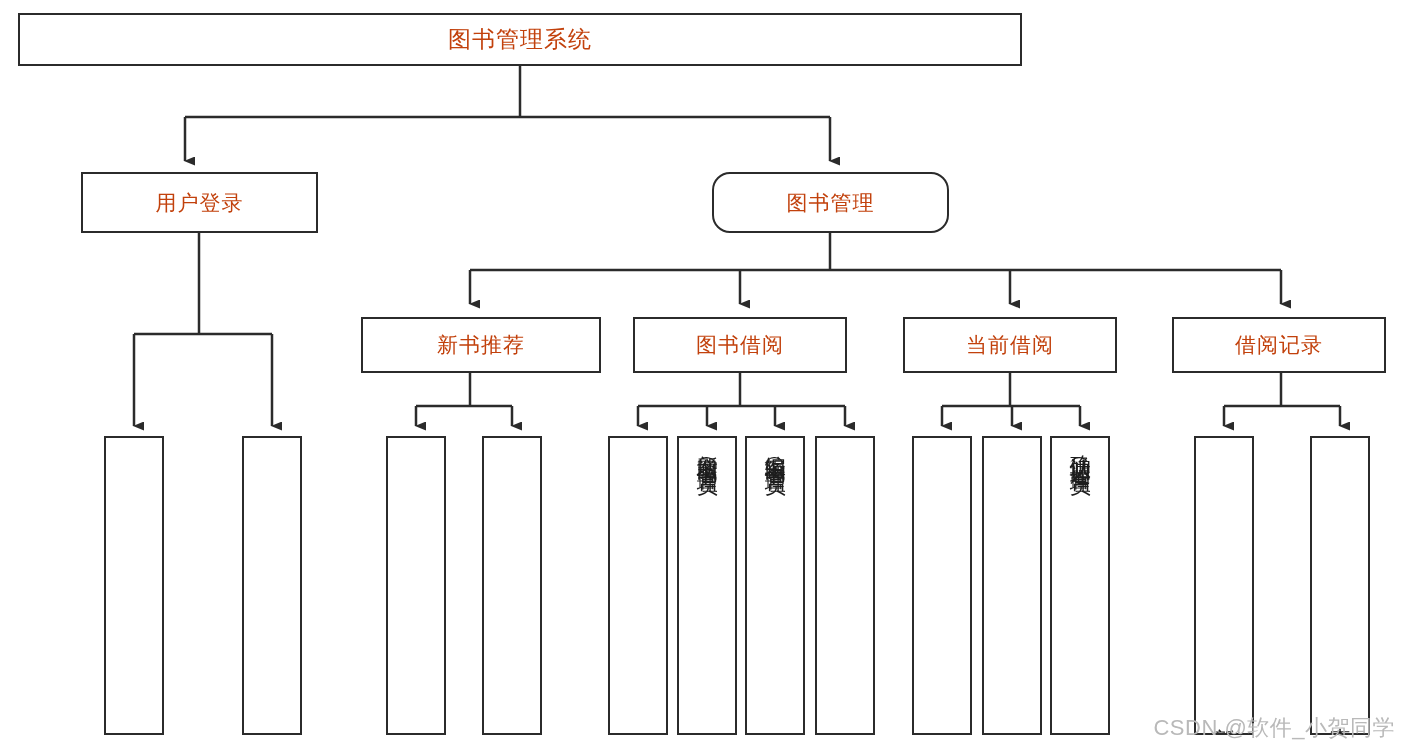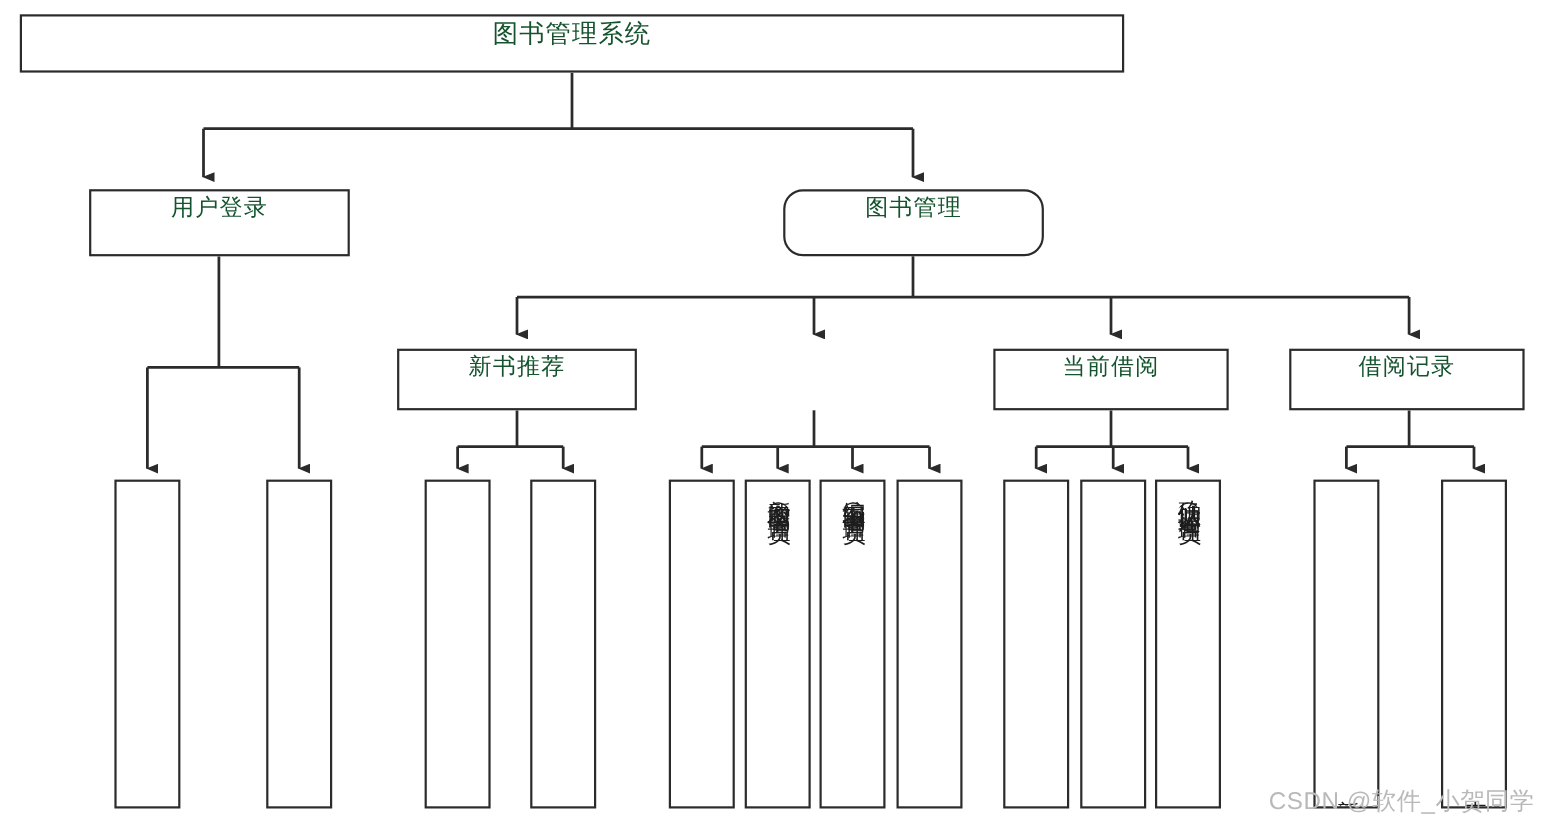--- a/index.html
+++ b/index.html
@@ -12,23 +12,24 @@
   }
   #canvas{position:absolute;left:0;top:0;width:1405px;height:747px;}
   svg.lines{position:absolute;left:0;top:0;width:1405px;height:747px;pointer-events:none;}
 
   .node{
     position:absolute;
     box-sizing:border-box;
     background:#ffffff;
     border:2.5px solid #2b2b2b;
     display:flex;
+    align-items:center;
     justify-content:center;
     text-align:center;
-    color:#14532d;
+    color:#c2410c;
   }
   .node.root{font-size:23px;letter-spacing:1px;}
   .node.lvl2{font-size:21px;letter-spacing:1px;}
 
   .leaf{
     position:absolute;
     box-sizing:border-box;
     background:#ffffff;
     border:2.5px solid #2b2b2b;
     display:flex;
@@ -119,22 +120,25 @@
     <span>图书管理系统</span>
   </div>
 
   <div class="node lvl2" style="left:81px;top:172px;width:237px;height:61px;">
     <span>用户登录</span>
   </div>
   <div class="node lvl2" style="left:712px;top:172px;width:237px;height:61px;border-radius:18px;">
     <span>图书管理</span>
   </div>
 
-  <div class="node lvl2" style="left:361px;top:317px;width:218px;height:56px;">
+  <div class="node lvl2" style="left:361px;top:317px;width:240px;height:56px;">
     <span>新书推荐</span>
+  </div>
+  <div class="node lvl2" style="left:633px;top:317px;width:214px;height:56px;">
+    <span>图书借阅</span>
   </div>
   <div class="node lvl2" style="left:903px;top:317px;width:214px;height:56px;">
     <span>当前借阅</span>
   </div>
   <div class="node lvl2" style="left:1172px;top:317px;width:214px;height:56px;">
     <span>借阅记录</span>
   </div>
 
   <div class="leaf bot" style="left:104px;top:436px;width:60px;height:299px;">
     <span class="vtext">用户登录</span>

